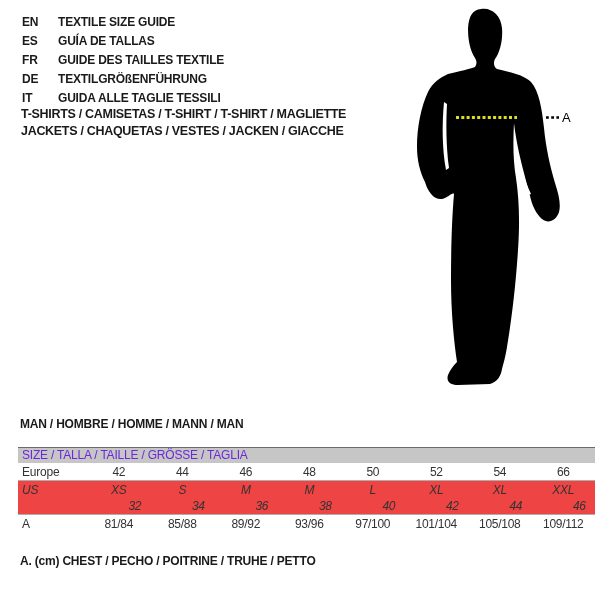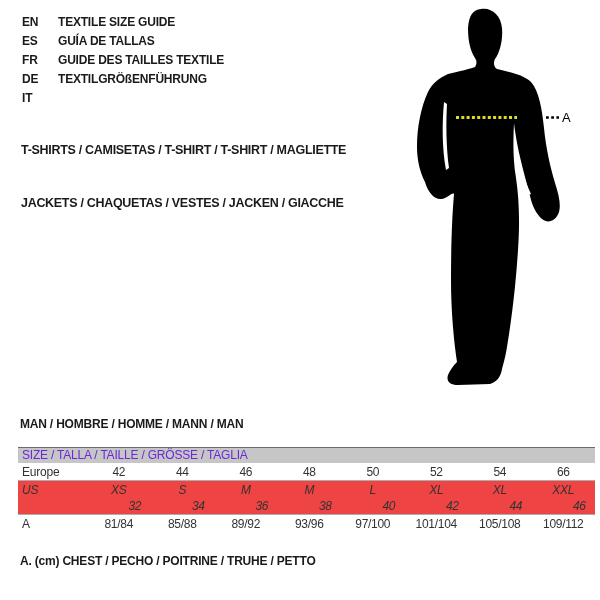--- a/index.html
+++ b/index.html
@@ -11,21 +11,21 @@
     -webkit-font-smoothing:antialiased;
   }
   .abs{position:absolute;}
 
   
   .langs{left:22px;top:13px;}
   .lang-row{display:flex;line-height:19px;font-size:12px;font-weight:bold;letter-spacing:-0.2px;}
   .lang-code{width:36px;flex:0 0 36px;}
   
   .cats{left:21px;top:106px;}
-  .cat-line{line-height:17px;font-size:12.5px;font-weight:bold;letter-spacing:-0.3px;white-space:nowrap;margin-top:36px;}
+  .cat-line{line-height:17px;font-size:12.5px;font-weight:bold;letter-spacing:-0.3px;white-space:nowrap;}
 
   
   .figure{left:390px;top:2px;width:200px;height:400px;}
   .figure svg{display:block;}
 
   
   .man-title{left:20px;top:417px;font-size:12px;font-weight:bold;letter-spacing:-0.2px;}
 
   
   .size-table{left:18px;top:447px;width:577px;border-top:1px solid #6b6b6b;font-size:12px;color:#333;}
@@ -58,20 +58,21 @@
   <div class="lang-row">
     <span class="lang-code">FR</span>
     <span class="lang-label">GUIDE DES TAILLES TEXTILE</span>
   </div>
   <div class="lang-row">
     <span class="lang-code">DE</span>
     <span class="lang-label">TEXTILGRÖßENFÜHRUNG</span>
   </div>
   <div class="lang-row">
     <span class="lang-code">IT</span>
+    <span class="lang-label">GUIDA ALLE TAGLIE TESSILI</span>
   </div>
 </div>
 
 <div class="abs cats">
   <div class="cat-line">T-SHIRTS / CAMISETAS / T-SHIRT / T-SHIRT / MAGLIETTE</div>
   <div class="cat-line">JACKETS / CHAQUETAS / VESTES / JACKEN / GIACCHE</div>
 </div>
 
 <div class="abs figure">
   <svg width="200" height="400" viewBox="0 0 200 400">

